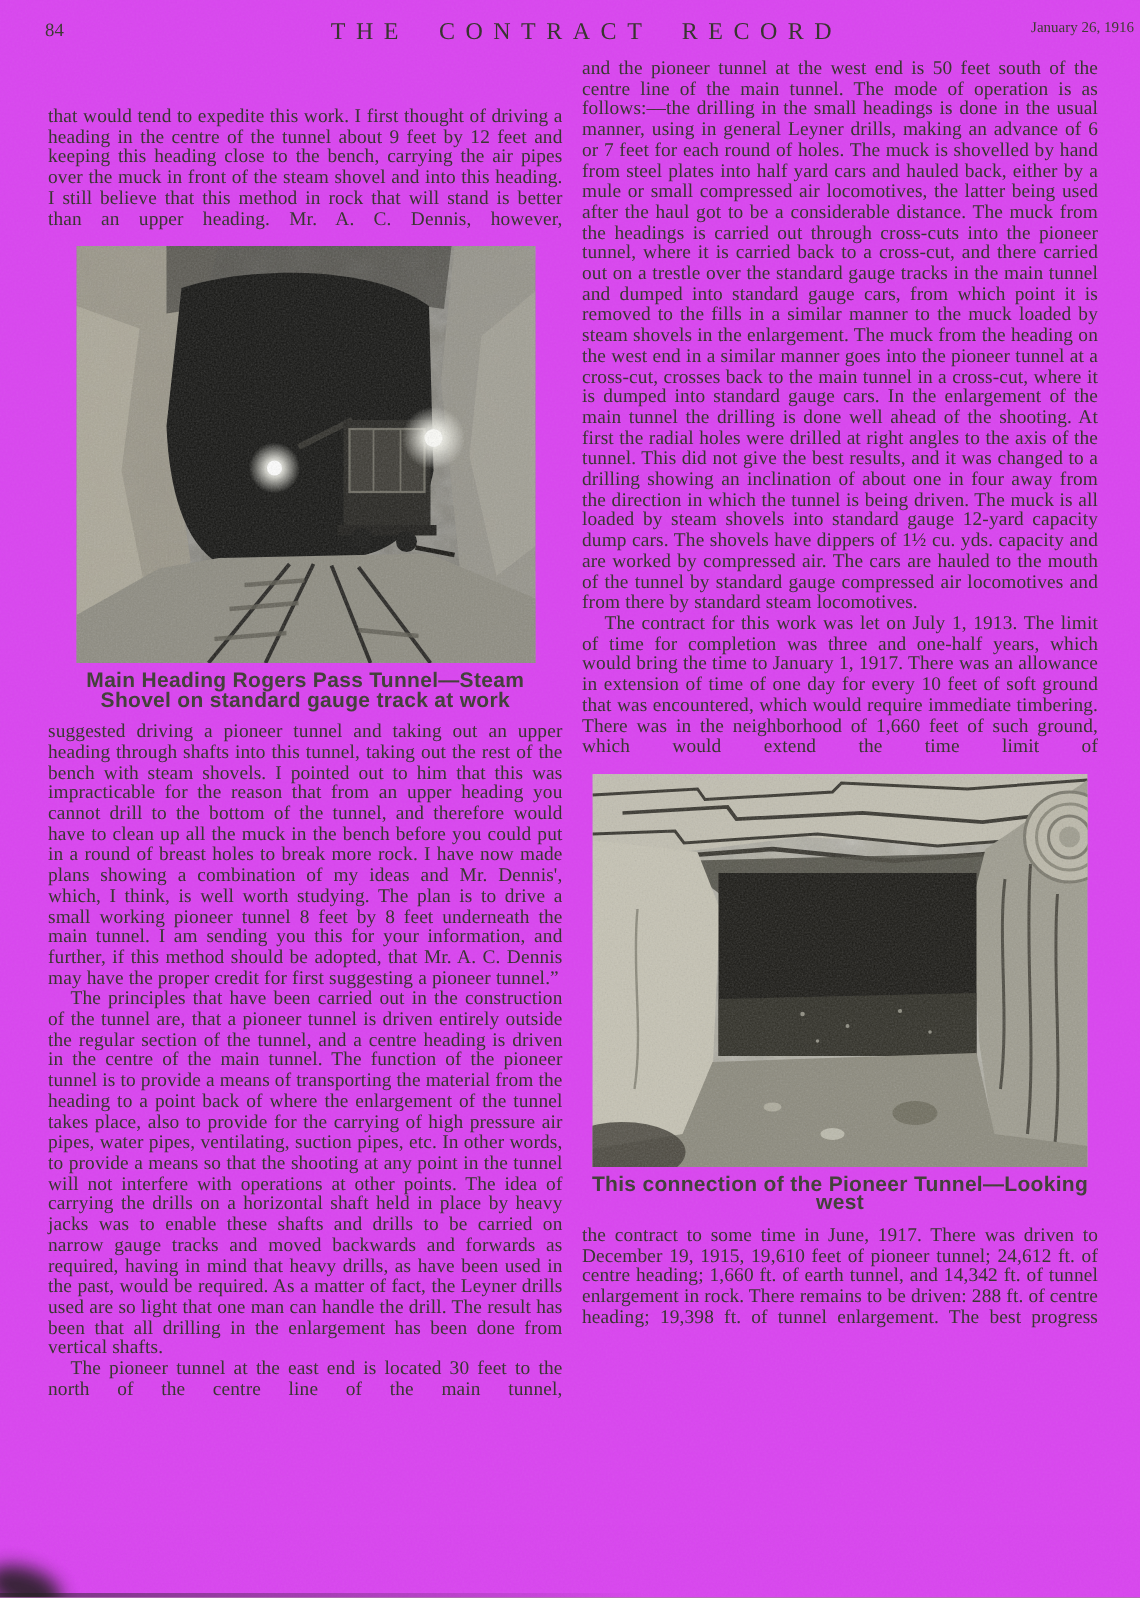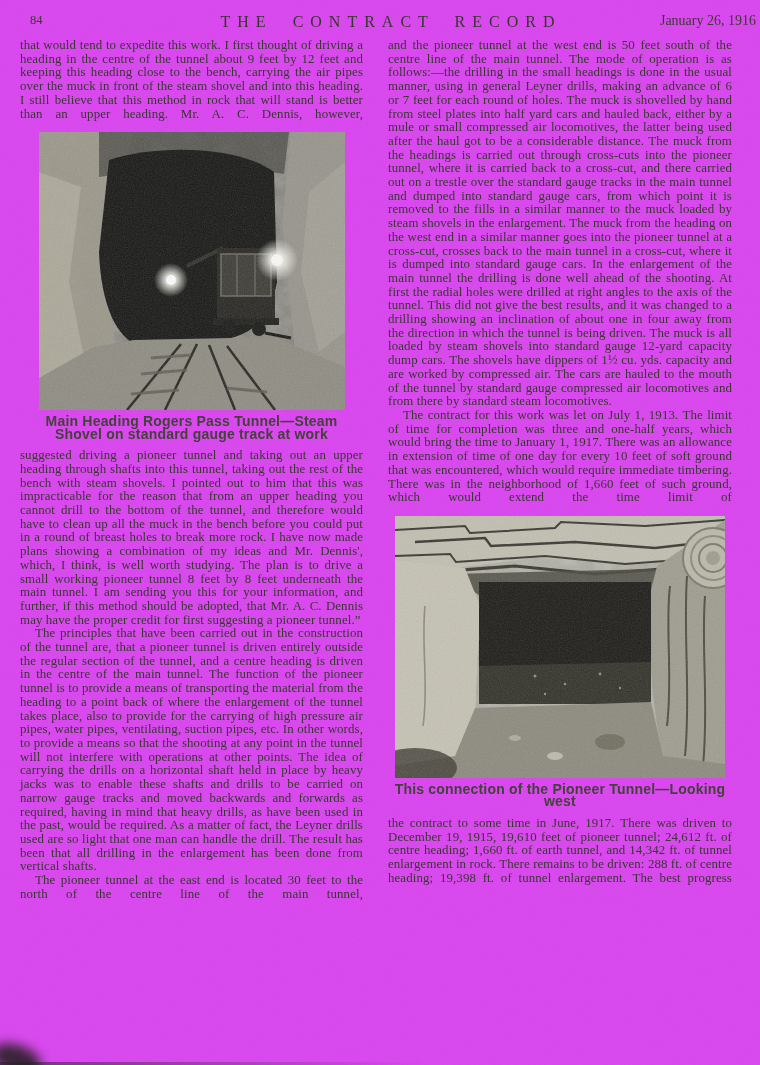--- a/index.html
+++ b/index.html
@@ -6,28 +6,28 @@
   .page{
     position:relative;width:760px;height:1065px;margin:0 auto;
     background:#d946ef;color:#36342e;overflow:hidden;
     font-family:"Liberation Serif",serif;
     padding-left:22px;
   }
   
   .hdr-item{position:absolute;top:13px;}
   .pagenum{left:30px;font-size:12.5px;color:#3a382f;}
   .jtitle{left:0;right:0;text-align:center;font-size:16px;letter-spacing:7px;word-spacing:9px;color:#34322b;}
-  .jdate{right:26px;font-size:14px;color:#3a382f;}
+  .jdate{right:26px;font-size:10px;color:#3a382f;}
   
   .col{
     position:absolute;top:39px;width:343px;
     font-size:12.9px;line-height:13.7px;text-align:justify;
     letter-spacing:0.1px;
   }
-  .col-left{left:20px;}
+  .col-left{left:32px;margin-top:32px;}
   .col-right{left:388px;width:344px;}
   .col p{margin:0;padding:0;}
   .col p.indent{text-indent:15px;}
   .col p.cont{text-align-last:justify;}
   figure{margin:0;}
   .photo-block{margin:11px auto 5px auto;}
   .photo-block svg{display:block;}
   .caption{
     font-family:"Liberation Sans",sans-serif;font-weight:bold;
     font-size:14px;line-height:12.5px;text-align:center;

